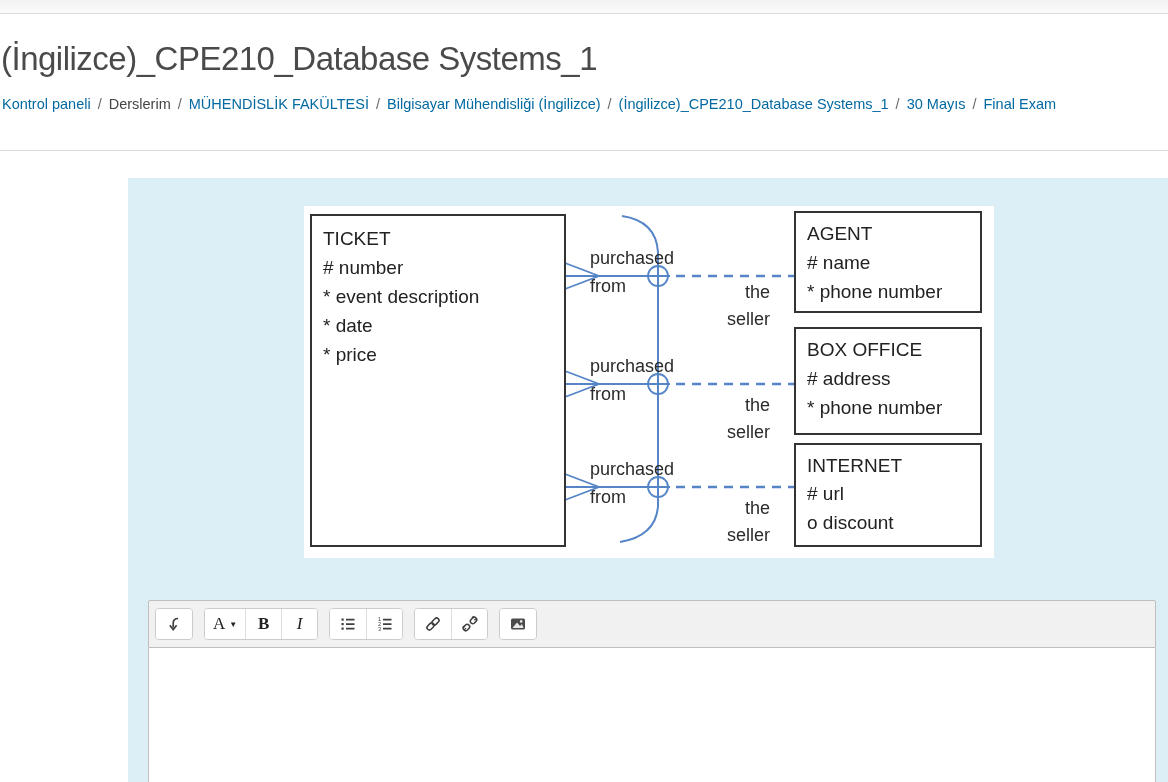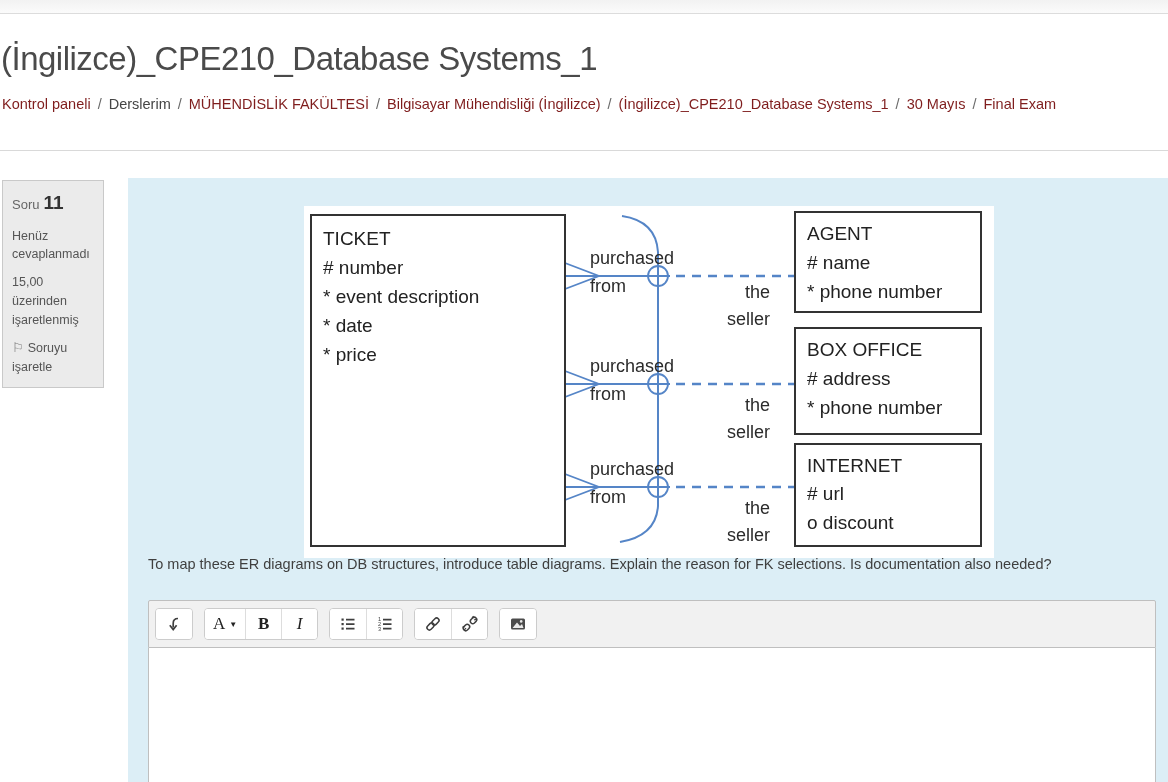--- a/index.html
+++ b/index.html
@@ -10,21 +10,21 @@
   
   .topstrip { position:absolute; left:0; top:0; width:1168px; height:14px;
               background:linear-gradient(#f2f2f2,#fbfbfb); border-bottom:1px solid #dcdcdc; }
 
   
   .page-title { position:absolute; left:1px; top:40px; font-size:33px; font-weight:200;
                 color:#4a4a4a; letter-spacing:-0.5px; white-space:nowrap; }
 
   
   .breadcrumb { position:absolute; left:2px; top:96px; font-size:14.5px; white-space:nowrap; }
-  .bc-item { color:#7f1d1d; cursor:pointer; }
+  .bc-item { color:#0369a1; cursor:pointer; }
   .bc-item.plain { color:#454545; cursor:default;text-align:center; }
   .bc-sep { color:#6a6a6a; margin:0 7px; }
 
   .rule { position:absolute; left:0; top:150px; width:1168px; height:0;
           border-top:1px solid #d9d9d9; }
 
   
   .qinfo { position:absolute; left:2px; top:180px; width:102px; min-height:162px;
            background:#ebebeb; border:1px solid #c9c9c9; padding:8px 9px 10px 9px;
            font-size:12.5px; color:#555; line-height:1.5; }
@@ -74,30 +74,20 @@
   <div class="topstrip"></div>
 
   <h1 class="page-title">(İngilizce)_CPE210_Database Systems_1</h1>
 
   <nav class="breadcrumb">
     <span class="bc-item">Kontrol paneli</span><span class="bc-sep">/</span><span class="bc-item plain">Derslerim</span><span class="bc-sep">/</span><span class="bc-item">MÜHENDİSLİK FAKÜLTESİ</span><span class="bc-sep">/</span><span class="bc-item">Bilgisayar Mühendisliği (İngilizce)</span><span class="bc-sep">/</span><span class="bc-item">(İngilizce)_CPE210_Database Systems_1</span><span class="bc-sep">/</span><span class="bc-item">30 Mayıs</span><span class="bc-sep">/</span><span class="bc-item">Final Exam</span>
   </nav>
 
   <div class="rule"></div>
 
-  <aside class="qinfo">
-    <div class="qno">
-      <span>Soru</span><b>11</b>
-    </div>
-    <div class="sect">Henüz cevaplanmadı</div>
-    <div class="sect">15,00 üzerinden işaretlenmiş</div>
-    <div class="flag-row">
-      <span class="flag-glyph">⚐</span><span>Soruyu işaretle</span>
-    </div>
-  </aside>
 
   <section class="panel">
 
     <div class="diagram">
       <svg viewBox="0 0 690 352" width="690" height="352">
 
         <path d="M 318 10 Q 352 15 354 46 L 354 300 Q 352 330 316 336" fill="none" stroke="#5585c7" stroke-width="2"></path>
 
         <path d="M 261 57 L 295 70 L 261 83" fill="none" stroke="#5585c7" stroke-width="1.8"></path>
         <line x1="261" y1="70" x2="366" y2="70" stroke="#5585c7" stroke-width="2"></line>
@@ -146,21 +136,20 @@
         <text class="dg-label" x="466" y="205" text-anchor="end">the</text>
         <text class="dg-label" x="466" y="232" text-anchor="end">seller</text>
 
         <text class="dg-label" x="286" y="269">purchased</text>
         <text class="dg-label" x="286" y="297">from</text>
         <text class="dg-label" x="466" y="308" text-anchor="end">the</text>
         <text class="dg-label" x="466" y="335" text-anchor="end">seller</text>
       </svg>
     </div>
 
-    <p class="qtext">To map these ER diagrams on DB structures, introduce table diagrams. Explain the reason for FK selections. Is documentation also needed?</p>
 
     <div class="editor">
       <div class="ed-toolbar">
 
         <div class="btn-group">
           <button class="tb-btn" title="">
             <svg class="icon-svg" width="18" height="18" viewBox="0 0 18 18">
               <path d="M13 3.5 C9.5 3.5 8.2 5.2 8.2 8.2 L8.2 12.5" fill="none" stroke="#3f3f3f" stroke-width="1.7"></path>
               <path d="M4.8 10.2 L8.2 14.6 L11.6 10.2" fill="none" stroke="#3f3f3f" stroke-width="1.7"></path>
             </svg>

